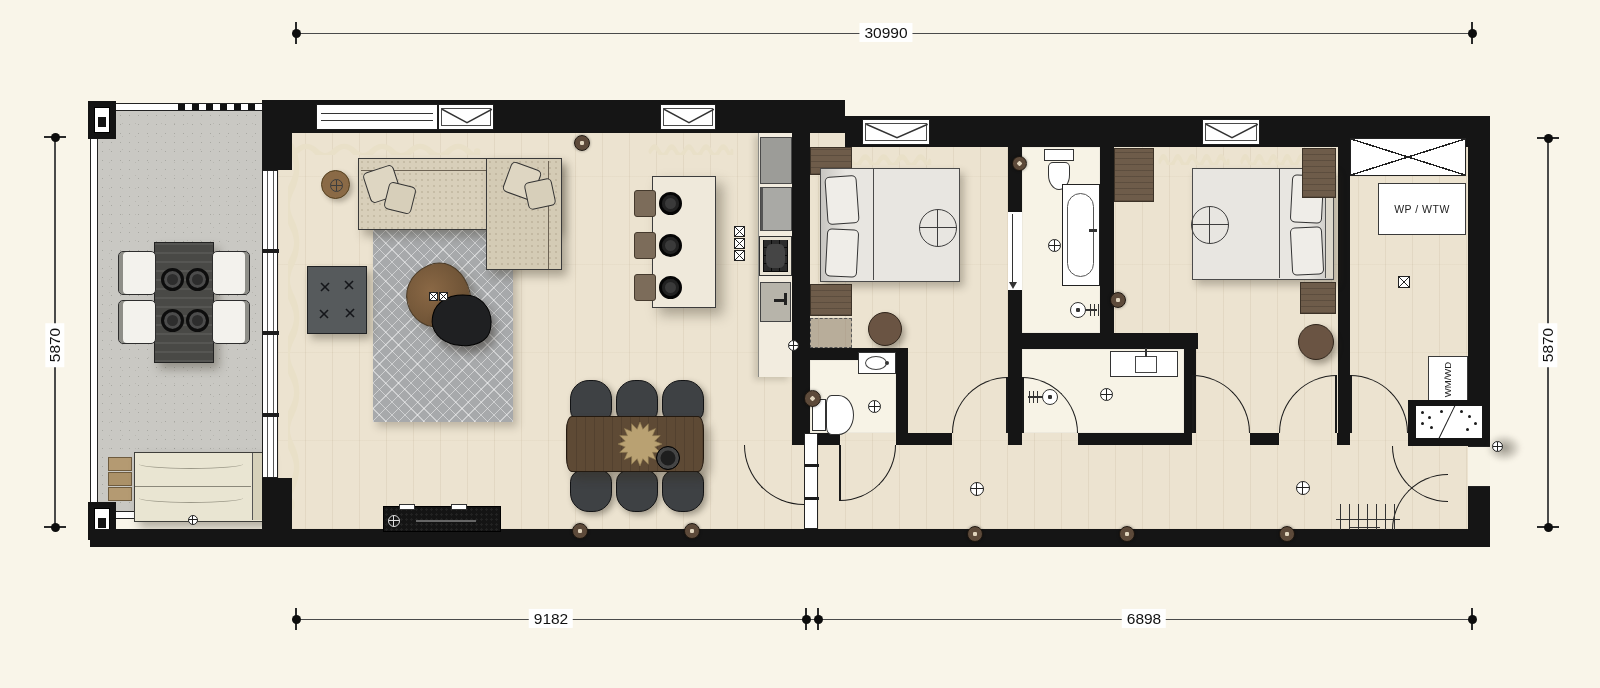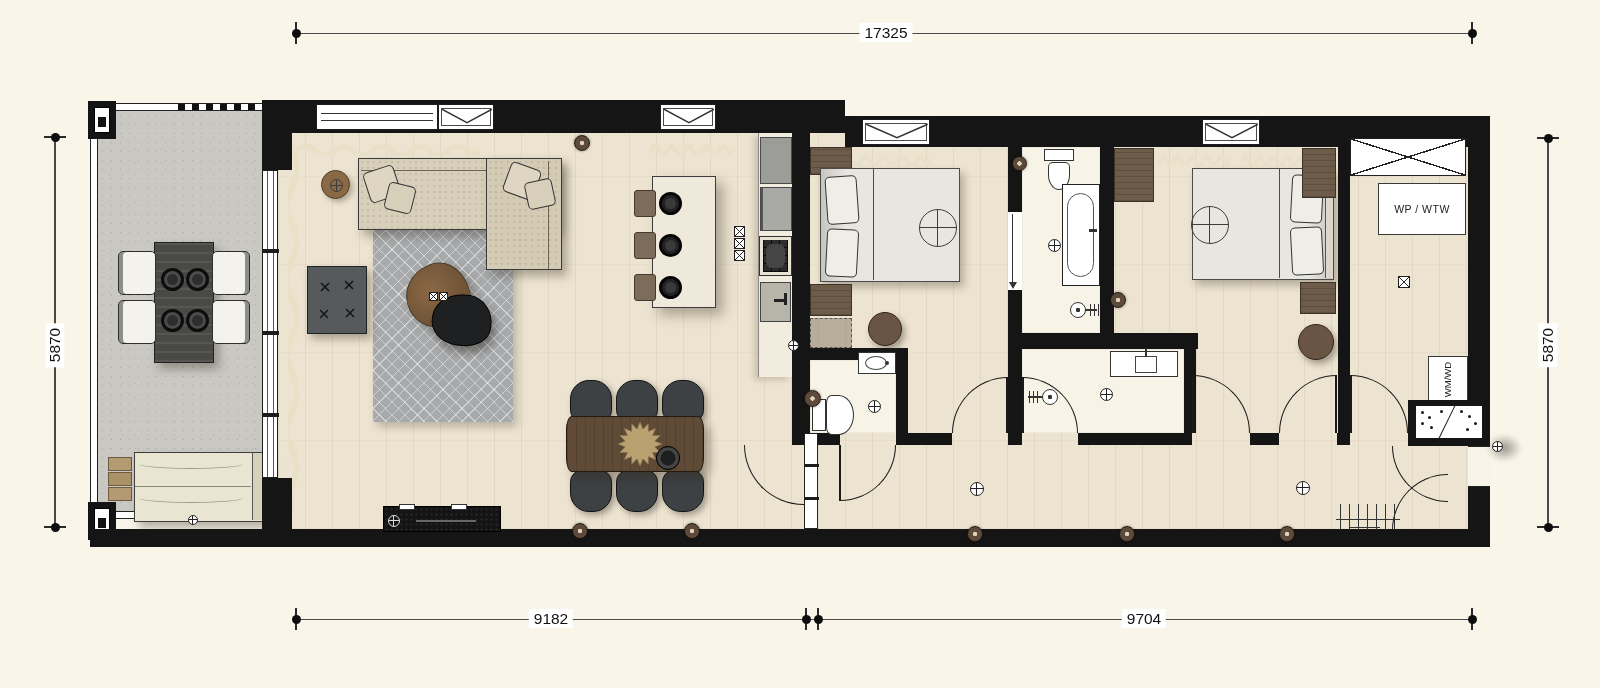--- a/index.html
+++ b/index.html
@@ -69,21 +69,21 @@
 <body>
 
 <div class="stage">
 
   <div>
     <div class="dline" style="left:296px;top:32.5px;width:1176px;height:1.2px"></div>
     <div class="dt" style="left:295.4px;top:22px;width:1.3px;height:22px"></div>
     <div class="dt" style="left:1471.4px;top:22px;width:1.3px;height:22px"></div>
     <div class="dd" style="left:291.5px;top:28.5px"></div>
     <div class="dd" style="left:1467.5px;top:28.5px"></div>
-    <div class="dlabel" style="left:886px;top:33px">17325</div>
+    <div class="dlabel" style="left:886px;top:33px">30990</div>
   </div>
 
   <div>
     <div class="dline" style="left:54.4px;top:137px;width:1.2px;height:390px"></div>
     <div class="dt" style="left:44px;top:136.4px;width:22px;height:1.3px"></div>
     <div class="dt" style="left:44px;top:526.4px;width:22px;height:1.3px"></div>
     <div class="dd" style="left:50.5px;top:132.5px"></div>
     <div class="dd" style="left:50.5px;top:522.5px"></div>
     <div class="dlabelv" style="left:55px;top:345px">5870</div>
   </div>
@@ -101,21 +101,21 @@
     <div class="dline" style="left:296px;top:618.5px;width:1176px;height:1.2px"></div>
     <div class="dt" style="left:295.4px;top:608px;width:1.3px;height:22px"></div>
     <div class="dt" style="left:805.4px;top:608px;width:1.3px;height:22px"></div>
     <div class="dt" style="left:817.4px;top:608px;width:1.3px;height:22px"></div>
     <div class="dt" style="left:1471.4px;top:608px;width:1.3px;height:22px"></div>
     <div class="dd" style="left:291.5px;top:614.5px"></div>
     <div class="dd" style="left:801.5px;top:614.5px"></div>
     <div class="dd" style="left:813.5px;top:614.5px"></div>
     <div class="dd" style="left:1467.5px;top:614.5px"></div>
     <div class="dlabel" style="left:551px;top:619px">9182</div>
-    <div class="dlabel" style="left:1144px;top:619px">9704</div>
+    <div class="dlabel" style="left:1144px;top:619px">6898</div>
   </div>
 
   <div class="a wfloor" style="left:278px;top:133px;width:1190px;height:396px"></div>
   <div class="a cfloor" style="left:98px;top:111px;width:164px;height:401px"></div>
   <div class="a bfloor" style="left:1022px;top:147px;width:78px;height:186px"></div>
   <div class="a bfloor" style="left:1022px;top:349px;width:162px;height:84px"></div>
   <div class="a bfloor" style="left:810px;top:360px;width:86px;height:73px"></div>
   <div class="a rug" style="left:373px;top:228px;width:140px;height:194px"></div>
 
   <div class="a" style="left:292px;top:139px;width:190px;height:16px">

